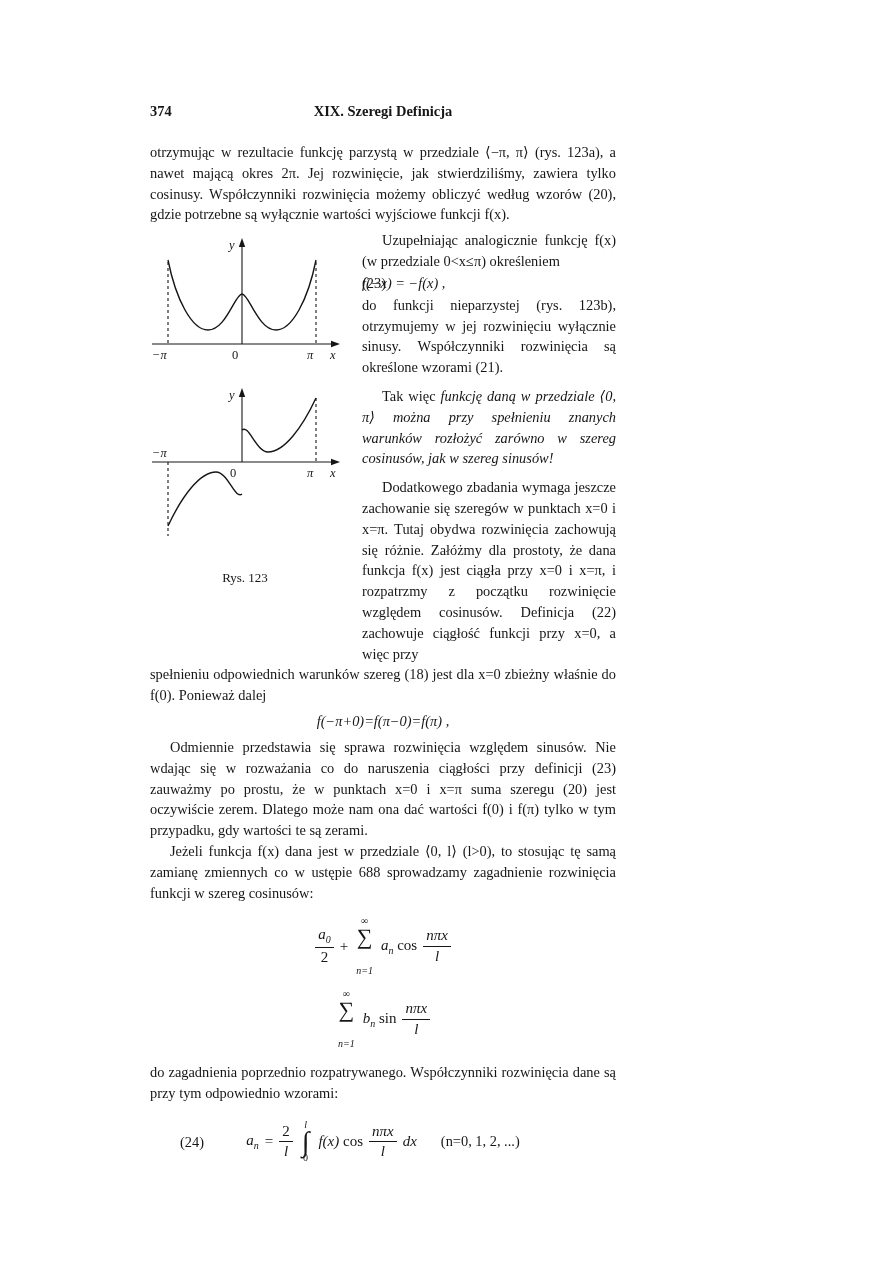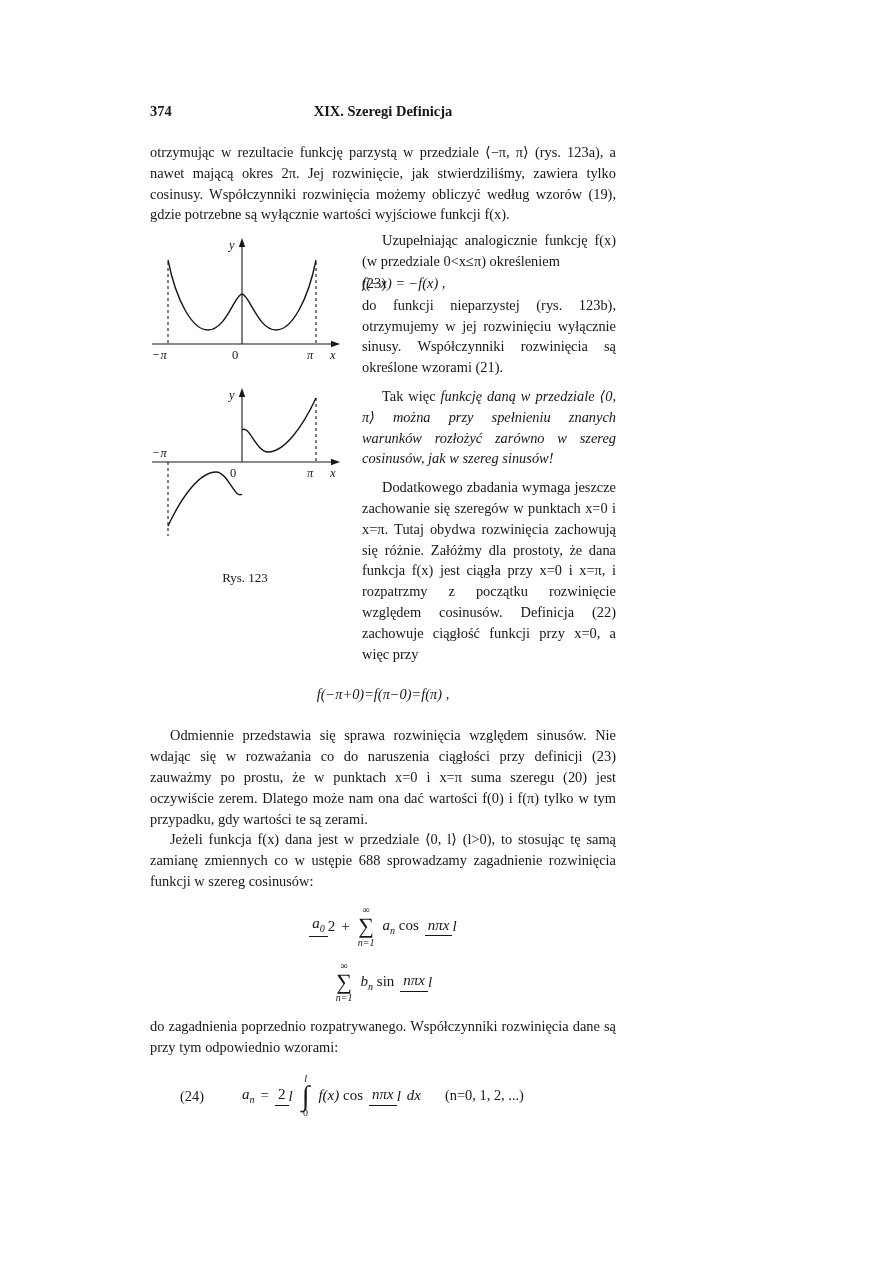--- a/index.html
+++ b/index.html
@@ -18,30 +18,30 @@
   .it, .mi { font-style: italic; }
 
   .fig-row { display: flex; margin-top: 5px; }
   .fig-col { flex: 0 0 212px; margin: 0; padding-top: 6px; }
   .graph { display: block; margin: 0 0 8px 0; }
   .fig-caption { width: 190px; text-align: center; font-size: 13px; margin-top: 18px; }
   .txt-col { flex: 1; min-width: 0; }
 
   .eq-line { position: relative; text-align: left; margin: 3px 0; font-size: 14.4px; }
   .eq-label { position: absolute; left: 0; font-style: normal; }
-  .eq-center { text-align: center; margin: 22px 0; font-size: 14.4px; }
+  .eq-center { text-align: center; margin: 7px 0; font-size: 14.4px; }
 
   .formula { display: flex; justify-content: center; align-items: center; gap: 6px; margin: 13px 0; font-size: 15px; }
-  .frac { display: inline-flex; flex-direction: row; align-items: center; line-height: 1.15; }
+  .frac { display: inline-flex; flex-direction: column; align-items: center; line-height: 1.15; }
   .frac .num { border-bottom: 1px solid #161616; padding: 0 3px 1px; }
   .frac .den { padding-top: 1px; }
   .sum { display: inline-flex; flex-direction: column; align-items: center; line-height: 1; margin: 0 2px; }
   .sum .top { font-size: 10px; margin-bottom: 1px; }
   .sum .sym { font-size: 22px; line-height: 0.95; }
-  .sum .bot { font-size: 10px; font-style: italic; margin-top: 1px; }
+  .sum .bot { font-size: 10px; font-style: italic; margin-top: 18px; }
   .integral { display: inline-flex; flex-direction: column; align-items: center; line-height: 1; margin: 0 3px; }
   .integral .itop { font-size: 10px; font-style: italic; }
   .integral .isym { font-size: 28px; line-height: 0.85; }
   .integral .ibot { font-size: 10px; }
   sub { font-size: 10px; font-style: italic; }
   .term { white-space: nowrap; }
   .fn { font-style: normal; }
   .f24-row { position: relative; margin: 16px 0 0 0; }
   .f24-label { position: absolute; left: 30px; top: 50%; transform: translateY(-50%); font-size: 14.4px; text-align: center; }
   .cond { margin-left: 18px; font-size: 14.4px; text-align: center; }
@@ -50,21 +50,21 @@
 </head>
 <body>
 
 <div class="page">
 
   <header class="page-header">
     <span class="page-num">374</span>
     <span class="running-title">XIX. Szeregi Definicja</span>
   </header>
 
-  <p class="para">otrzymując w rezultacie funkcję parzystą w przedziale ⟨−π, π⟩ (rys. 123a), a nawet mającą okres 2π. Jej rozwinięcie, jak stwierdziliśmy, zawiera tylko cosinusy. Współczynniki rozwinięcia możemy obliczyć według wzorów (19), gdzie potrzebne są wyłącznie wartości wyjściowe funkcji f(x).</p>
+  <p class="para">otrzymując w rezultacie funkcję parzystą w przedziale ⟨−π, π⟩ (rys. 123a), a nawet mającą okres 2π. Jej rozwinięcie, jak stwierdziliśmy, zawiera tylko cosinusy. Współczynniki rozwinięcia możemy obliczyć według wzorów (20), gdzie potrzebne są wyłącznie wartości wyjściowe funkcji f(x).</p>
 
   <div class="fig-row">
 
     <figure class="fig-col">
 
       <svg class="graph" width="190" height="140" viewBox="0 0 190 140">
         <g stroke="#161616" stroke-width="1.1" fill="none">
           <line x1="2" y1="108" x2="186" y2="108"></line>
           <line x1="92" y1="9" x2="92" y2="108"></line>
           <line x1="18" y1="26" x2="18" y2="108" stroke-dasharray="3 3"></line>
@@ -118,20 +118,21 @@
       </div>
 
       <p class="para">do funkcji nieparzystej (rys. 123b), otrzymujemy w jej rozwinięciu wyłącznie sinusy. Współczynniki rozwinięcia są określone wzorami (21).</p>
 
       <p class="para ind sp-top"><span>Tak więc </span><span class="it">funkcję daną w przedziale ⟨0, π⟩ można przy spełnieniu znanych warunków rozłożyć zarówno w szereg cosinusów, jak w szereg sinusów!</span></p>
 
       <p class="para ind sp-top">Dodatkowego zbadania wymaga jeszcze zachowanie się szeregów w punktach x=0 i x=π. Tutaj obydwa rozwinięcia zachowują się różnie. Załóżmy dla prostoty, że dana funkcja f(x) jest ciągła przy x=0 i x=π, i rozpatrzmy z początku rozwinięcie względem cosinusów. Definicja (22) zachowuje ciągłość funkcji przy x=0, a więc przy</p>
     </div>
   </div>
 
+  <p class="para">spełnieniu odpowiednich warunków szereg (18) jest dla x=0 zbieżny właśnie do f(0). Ponieważ dalej</p>
 
   <div class="eq-center mi">f(−π+0)=f(π−0)=f(π) ,</div>
 
 
   <p class="para ind">Odmiennie przedstawia się sprawa rozwinięcia względem sinusów. Nie wdając się w rozważania co do naruszenia ciągłości przy definicji (23) zauważmy po prostu, że w punktach x=0 i x=π suma szeregu (20) jest oczywiście zerem. Dlatego może nam ona dać wartości f(0) i f(π) tylko w tym przypadku, gdy wartości te są zerami.</p>
 
   <p class="para ind">Jeżeli funkcja f(x) dana jest w przedziale ⟨0, l⟩ (l&gt;0), to stosując tę samą zamianę zmiennych co w ustępie 688 sprowadzamy zagadnienie rozwinięcia funkcji w szereg cosinusów:</p>
 
   <div class="formula">
     <span class="frac">

